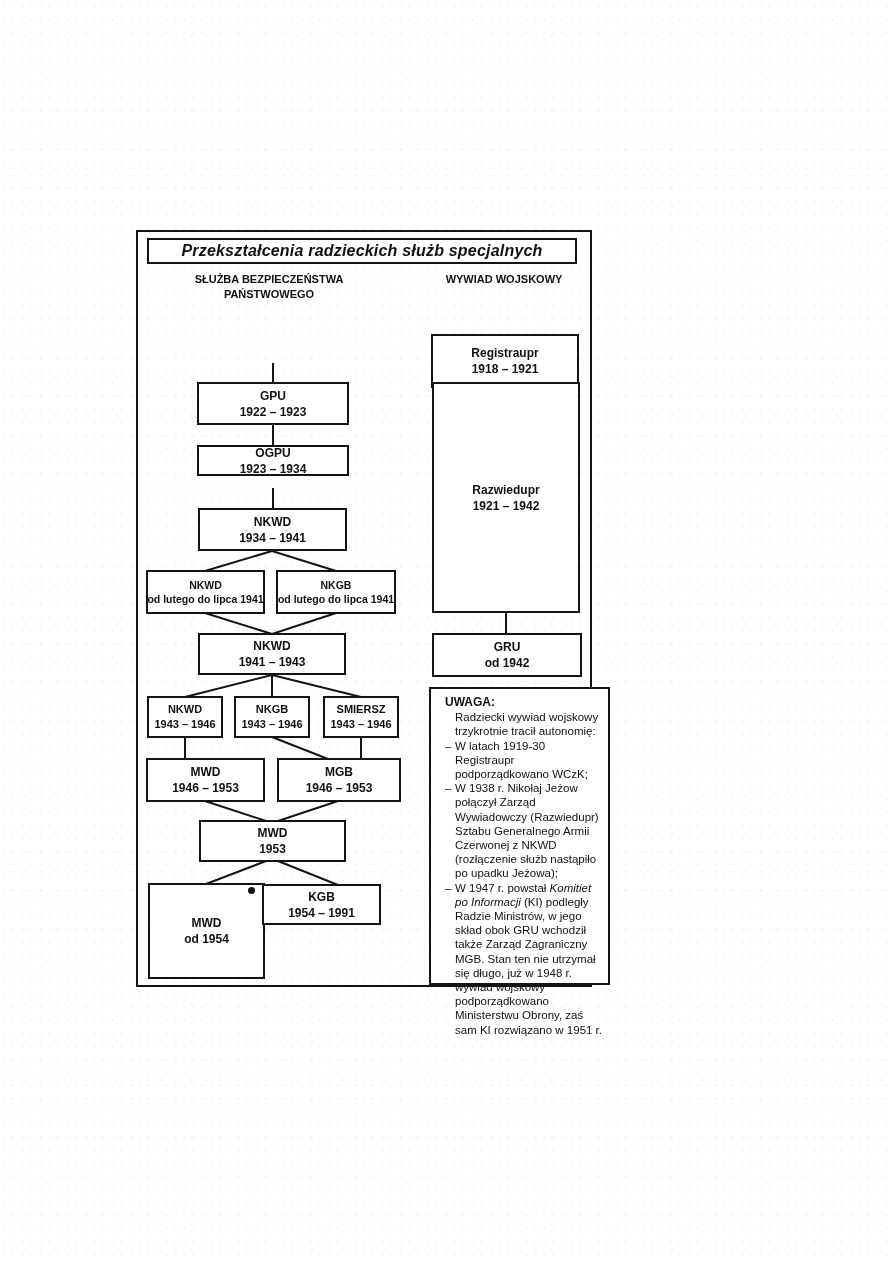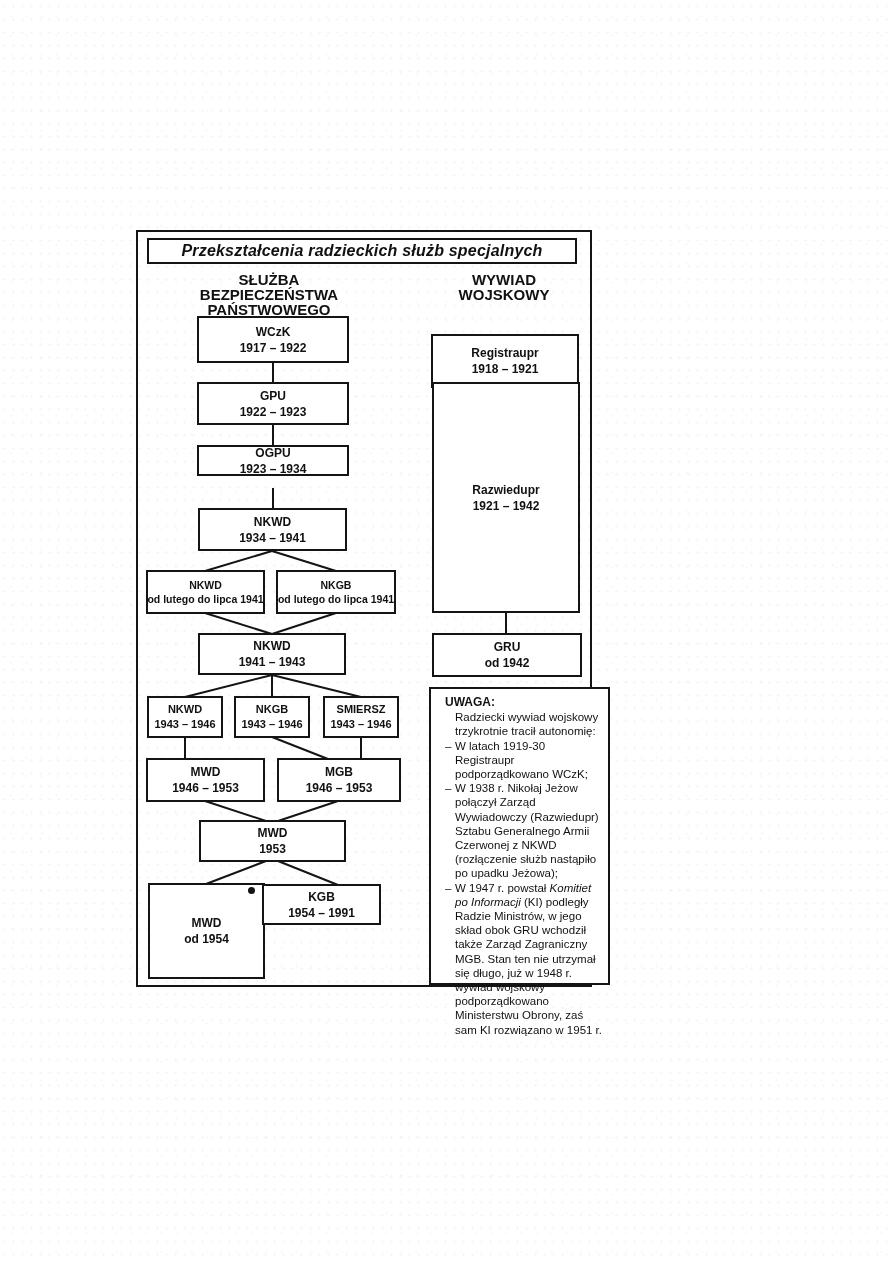--- a/index.html
+++ b/index.html
@@ -31,21 +31,21 @@
     position:absolute; left:9px; top:6px; width:430px; height:26px;
     border:2px solid #141414; box-sizing:border-box;
     display:flex; align-items:center; justify-content:center;
     background:#fff; z-index:2;font-style:italic;
   }
   .title-box span{
     font-size:16px; font-weight:bold; letter-spacing:0.2px; white-space:nowrap;
   }
   .col-header{
     position:absolute; z-index:2;
-    font-size:15px; font-weight:bold; text-align:center; line-height:15px;
+    font-size:11px; font-weight:bold; text-align:center; line-height:15px;
   }
   .col-header.left{ left:31px; top:40px; width:200px; }
   .col-header.right{ left:296px; top:40px; width:140px; }
   .node{
     position:absolute; z-index:2;
     border:2px solid #141414; box-sizing:border-box;
     background:#fff;
     display:flex; flex-direction:column; align-items:center; justify-content:center;
     text-align:center; font-weight:bold; font-size:12px; line-height:16px;
   }
@@ -102,24 +102,20 @@
   <div class="title-box">
     <span>Przekształcenia radzieckich służb specjalnych</span>
   </div>
 
   <div class="col-header left">
     <div>SŁUŻBA BEZPIECZEŃSTWA</div>
     <div>PAŃSTWOWEGO</div>
   </div>
   <div class="col-header right">WYWIAD WOJSKOWY</div>
 
-  <div class="node" style="left:59px;top:84px;width:152px;height:47px">
-    <div class="nname">WCzK</div>
-    <div class="nperiod">1917 – 1922</div>
-  </div>
   <div class="node" style="left:59px;top:150px;width:152px;height:43px">
     <div class="nname">GPU</div>
     <div class="nperiod">1922 – 1923</div>
   </div>
   <div class="node" style="left:59px;top:213px;width:152px;height:31px">
     <div class="nname">OGPU</div>
     <div class="nperiod">1923 – 1934</div>
   </div>
   <div class="node" style="left:60px;top:276px;width:149px;height:43px">
     <div class="nname">NKWD</div>

